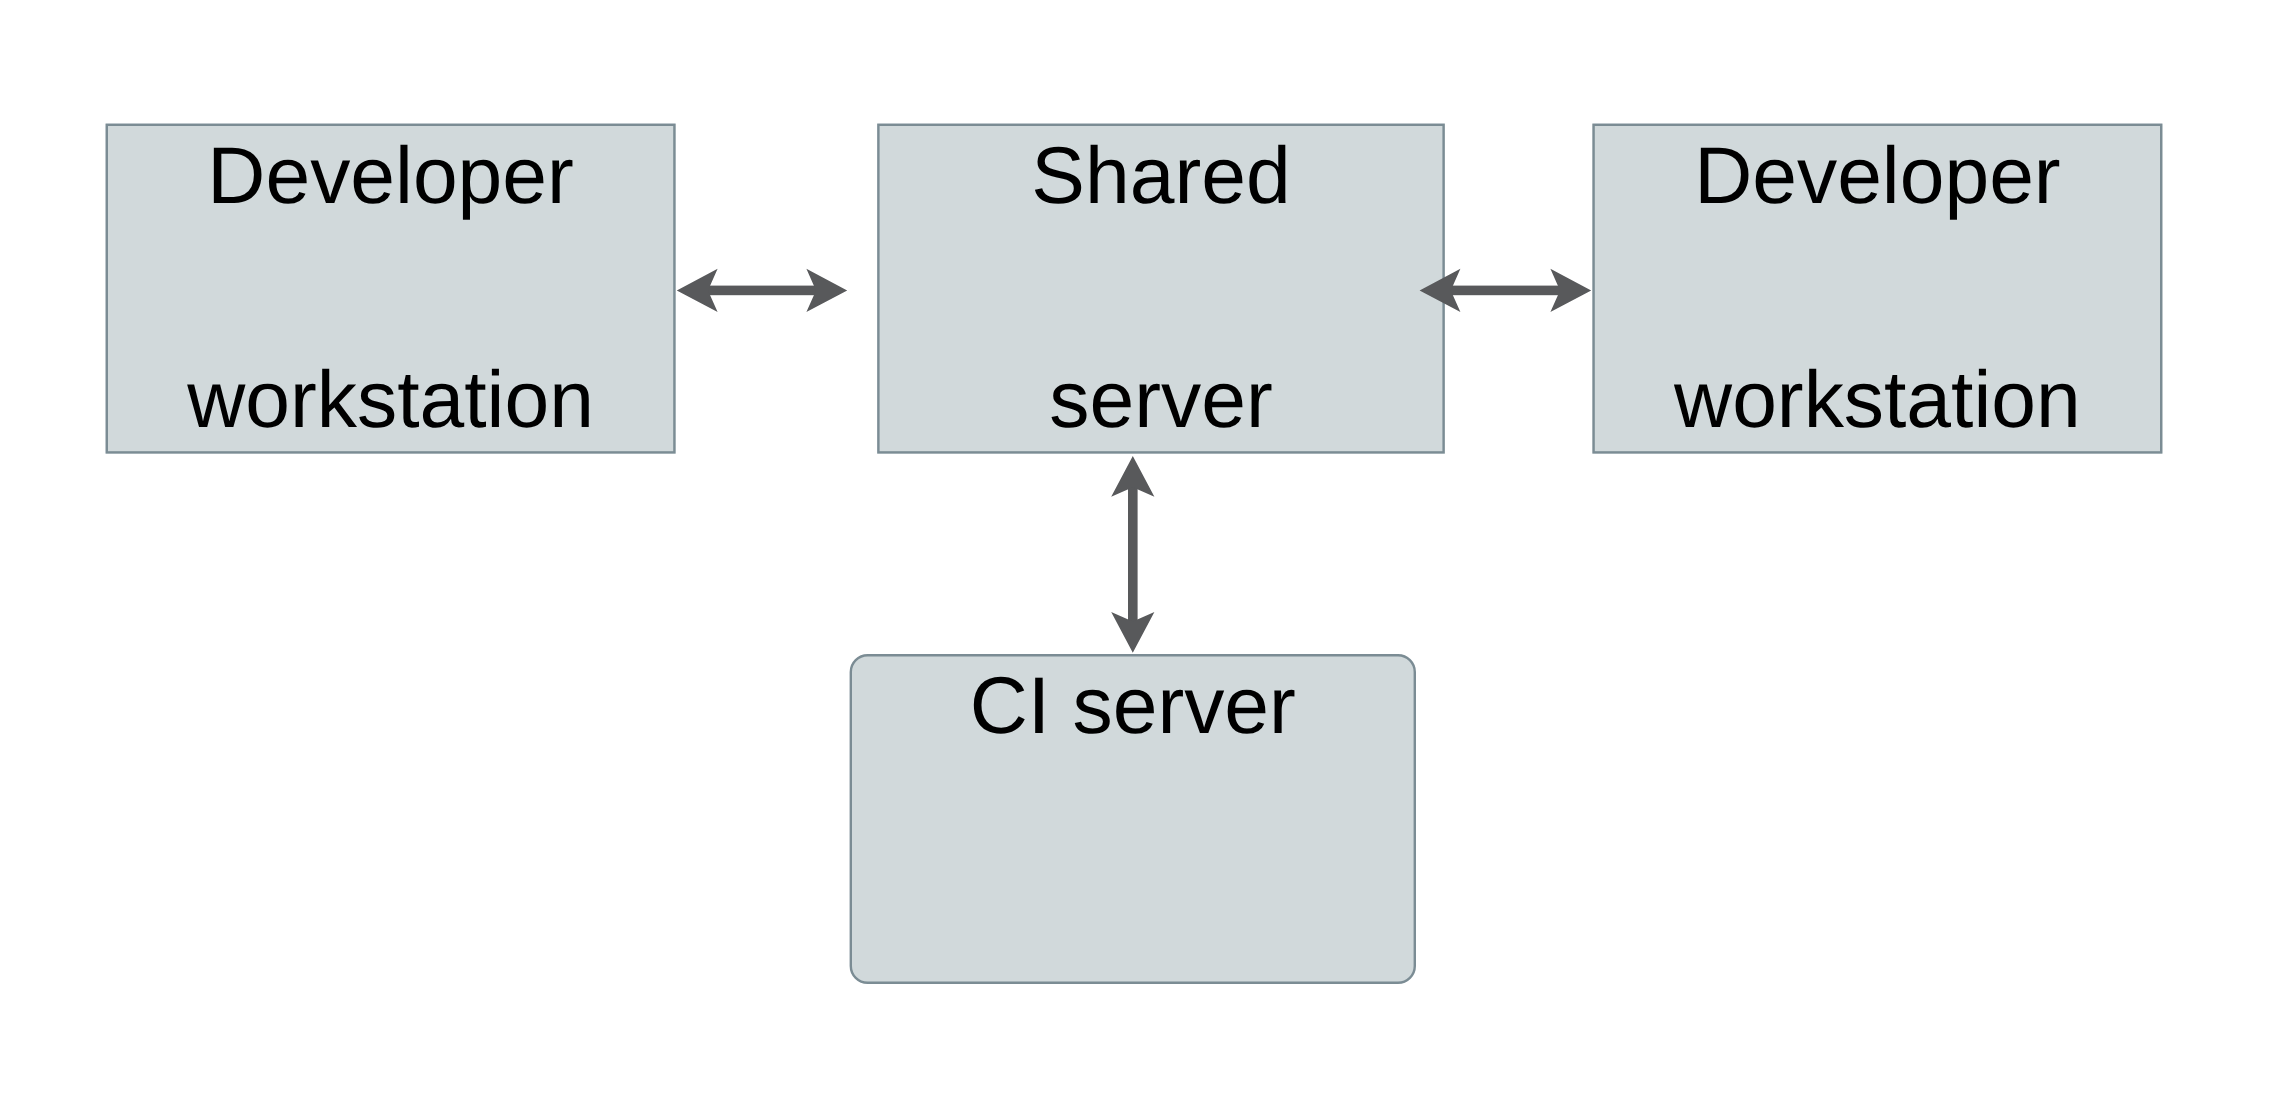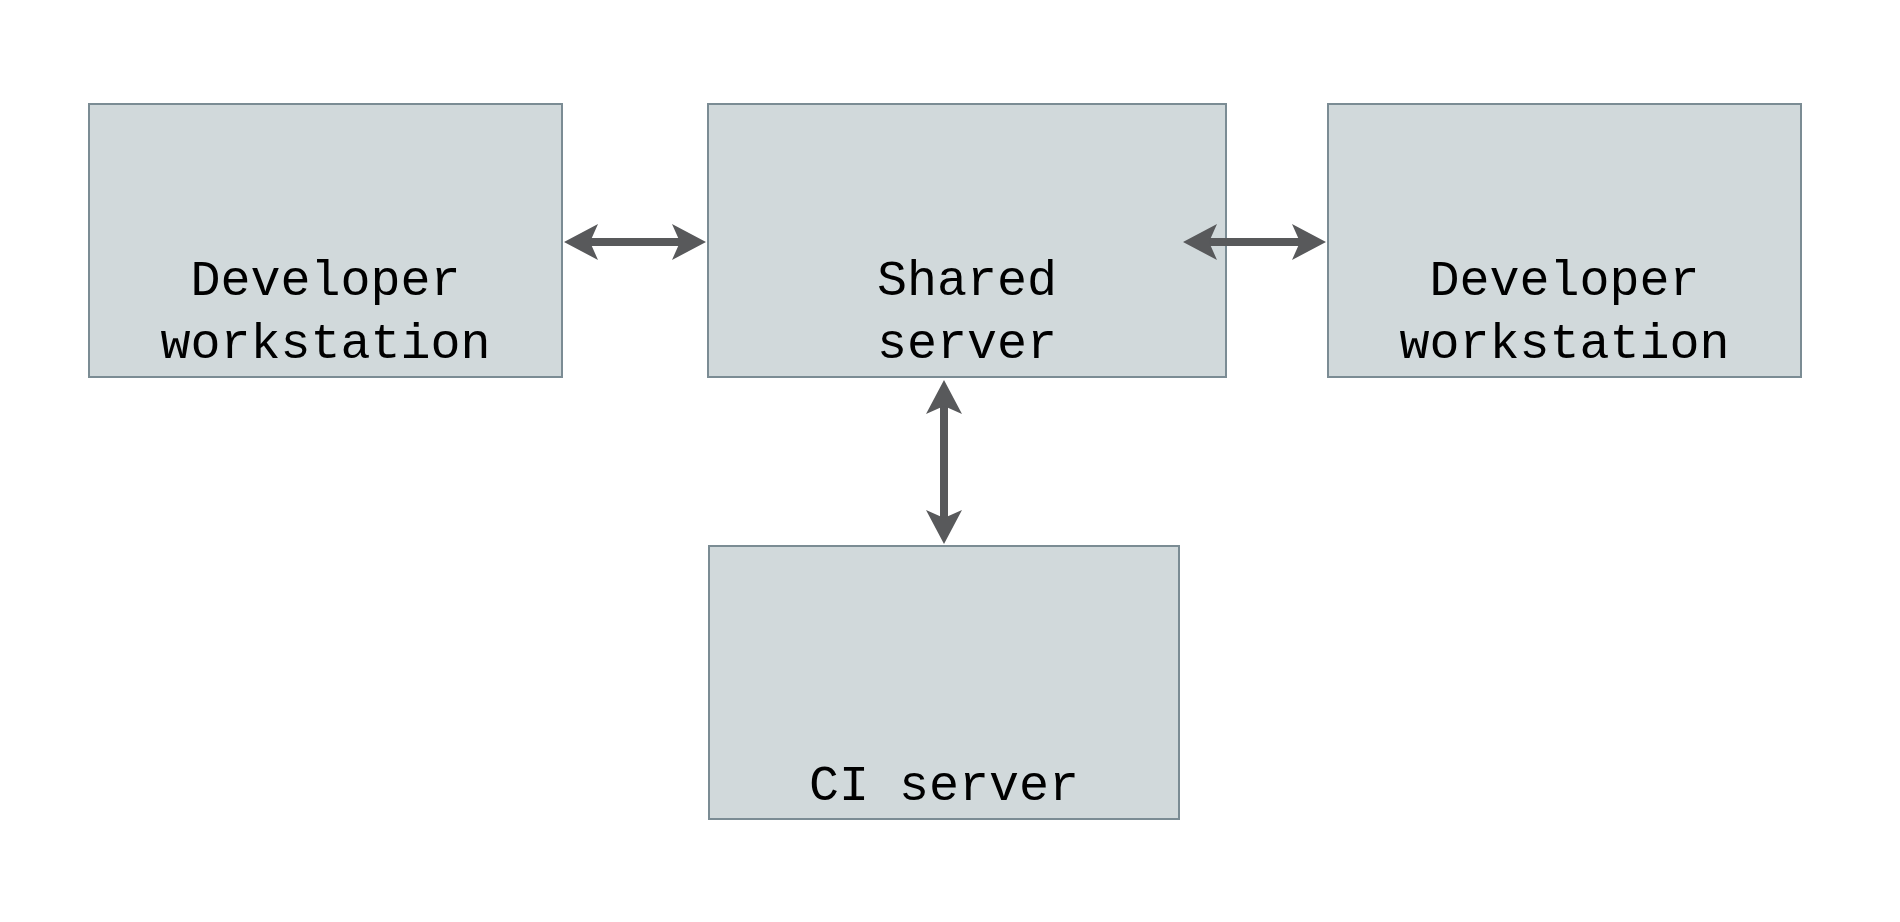--- a/index.html
+++ b/index.html
@@ -21,32 +21,31 @@
     background: var(--bg);
     overflow: hidden;
   }
   .node {
     position: absolute;
     background: var(--node-fill);
     border: 2px solid var(--node-border);
     display: flex;
     flex-direction: column;
     align-items: center;
-    justify-content: flex-end;
+    justify-content: space-between;
     text-align: center;
     color: var(--text);
-    font-size: 50px;
+    font-size: 67px;
     line-height: 1.26;
     letter-spacing: 0px;
-    font-family: Liberation Mono, monospace;
   }
   .node-dev-left   { left: 88px;   top: 103px; width: 475px; height: 275px; }
-  .node-shared     { left: 707px;  top: 103px; width: 520px; height: 275px; }
+  .node-shared     { left: 731px;  top: 103px; width: 473px; height: 275px; }
   .node-dev-right  { left: 1327px; top: 103px; width: 475px; height: 275px; }
-  .node-ci         { left: 708px;  top: 545px; width: 472px; height: 275px; }
+  .node-ci         { left: 708px;  top: 545px; width: 472px; height: 275px; border-radius: 15px; }
   .edge {
     position: absolute;
     color: var(--arrow);
   }
   .edge svg { display: block; width: 100%; height: 100%; }
   .edge-left     { left: 563px;  top: 218px; width: 144px; height: 48px; }
   .edge-right    { left: 1182px; top: 218px; width: 145px; height: 48px; }
   .edge-vertical { left: 920px;  top: 379px; width: 48px;  height: 166px; }
 </style>
 </head>

